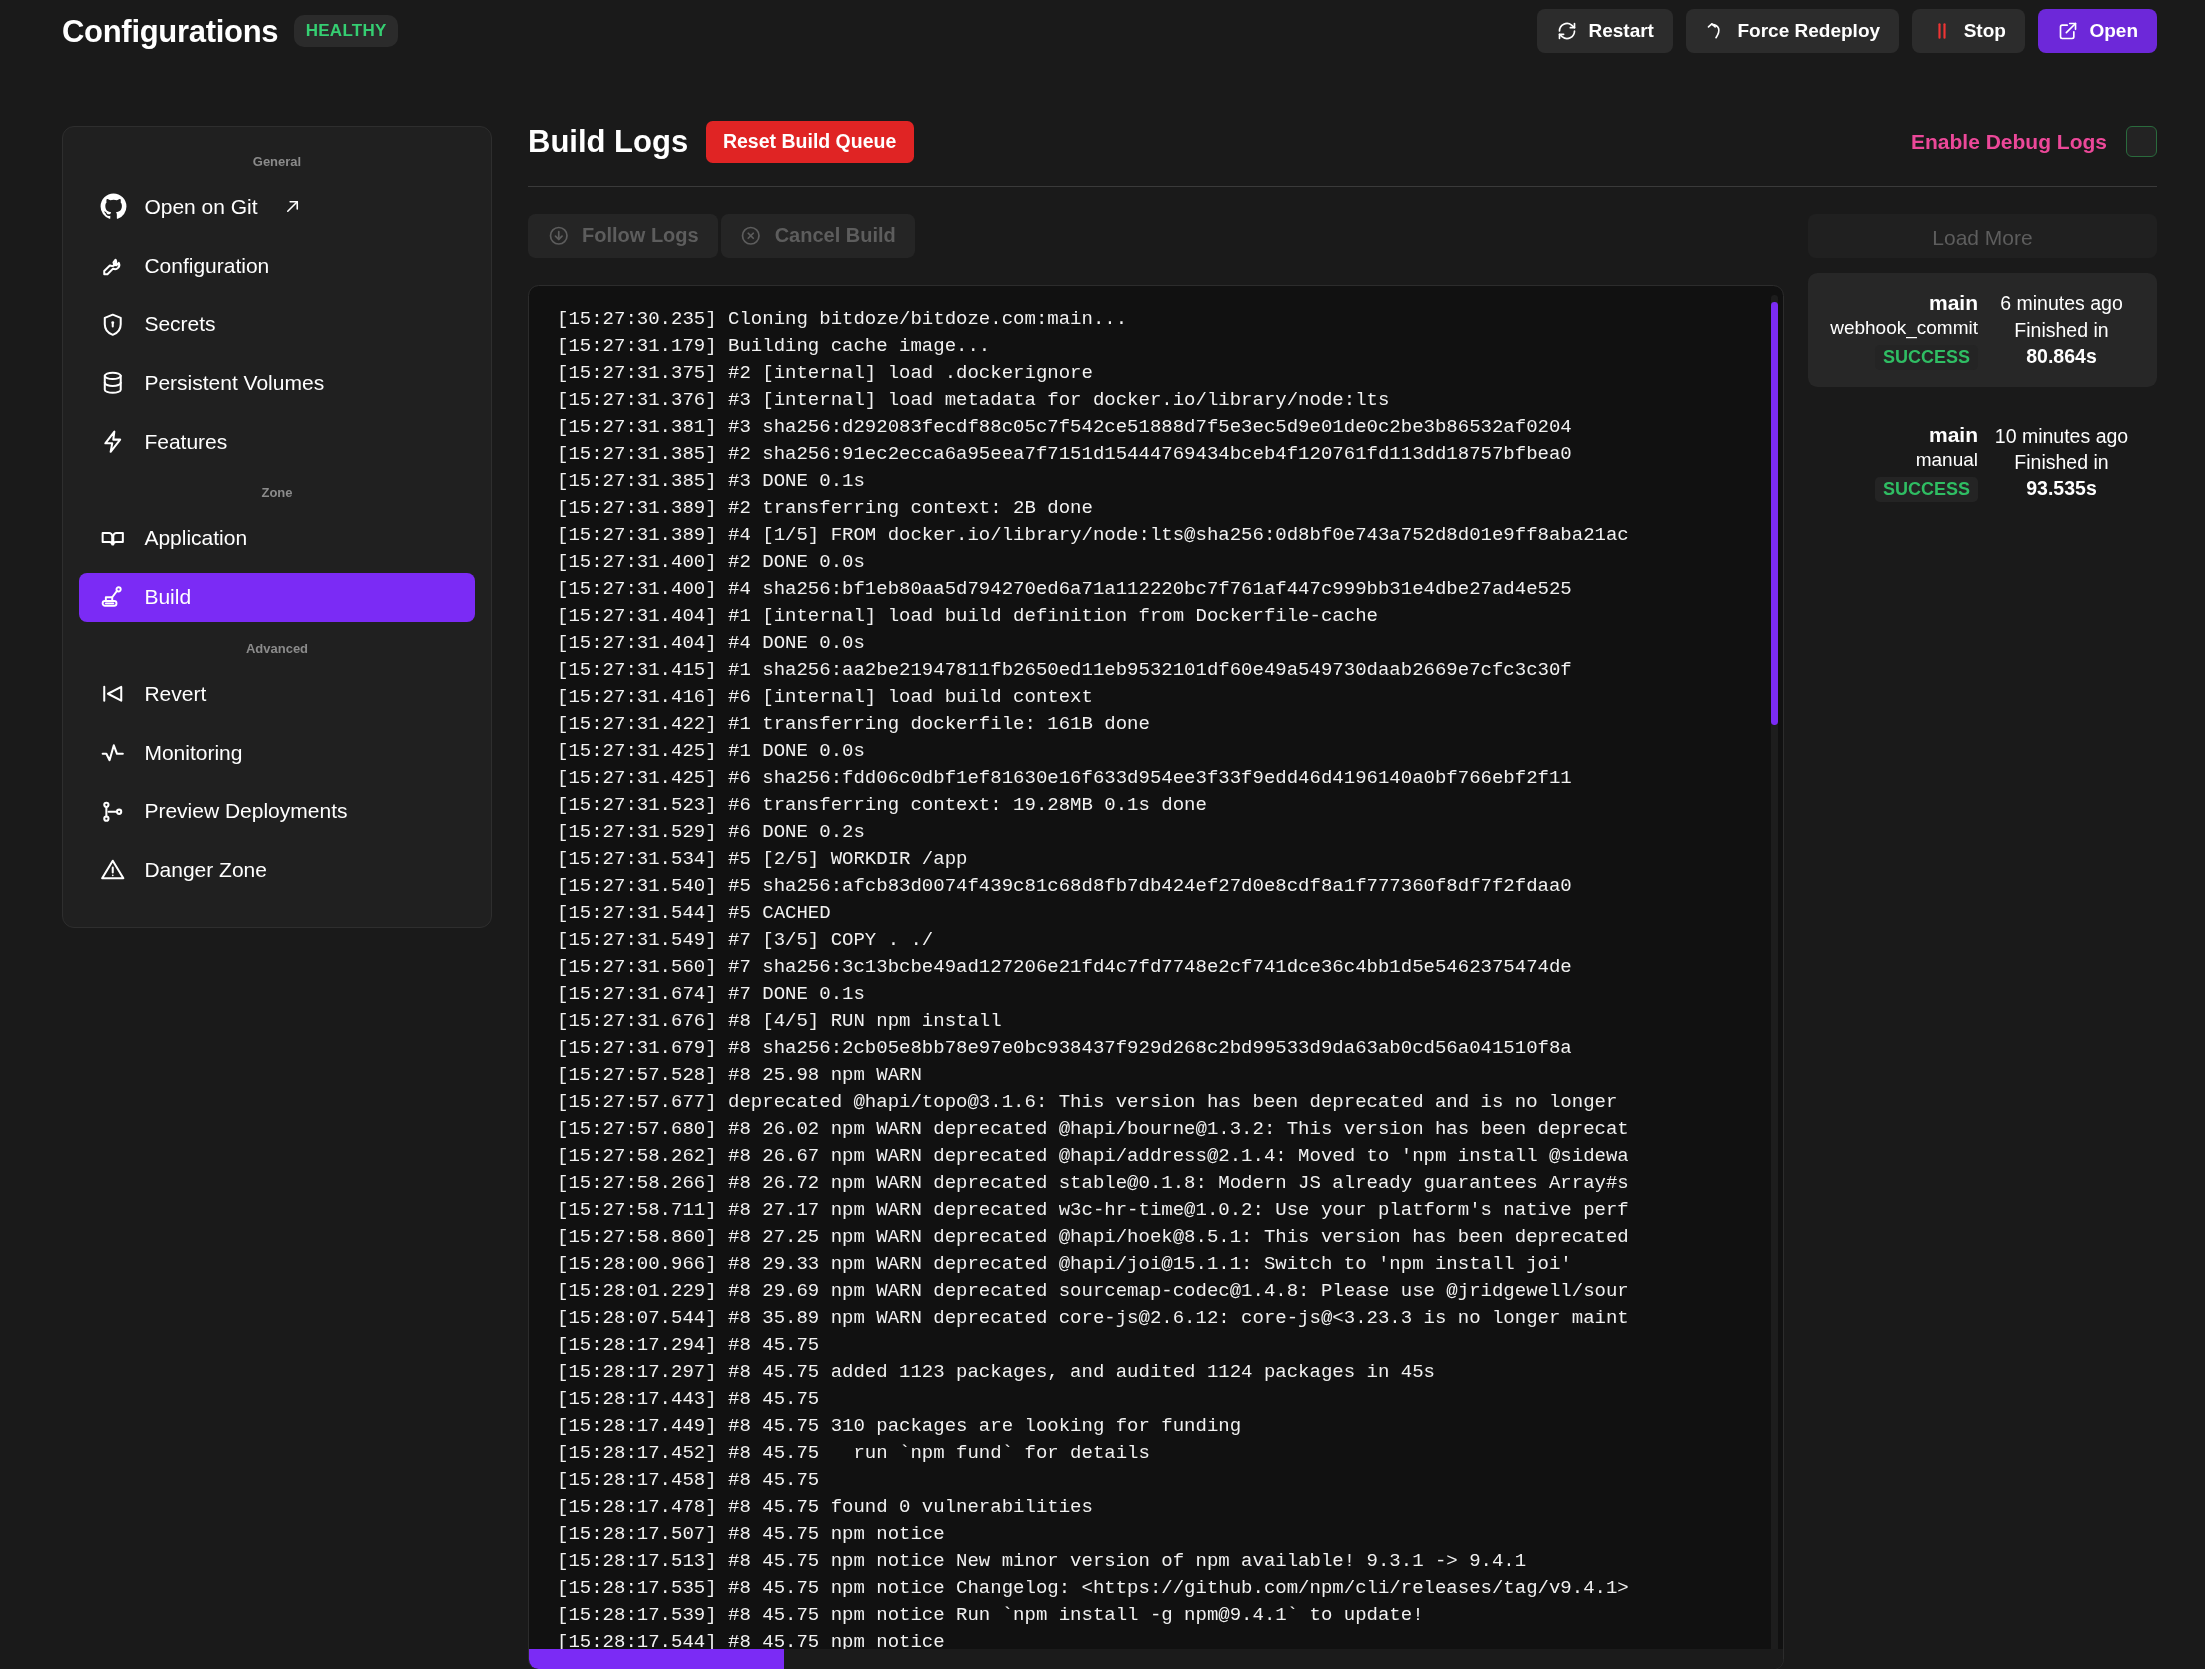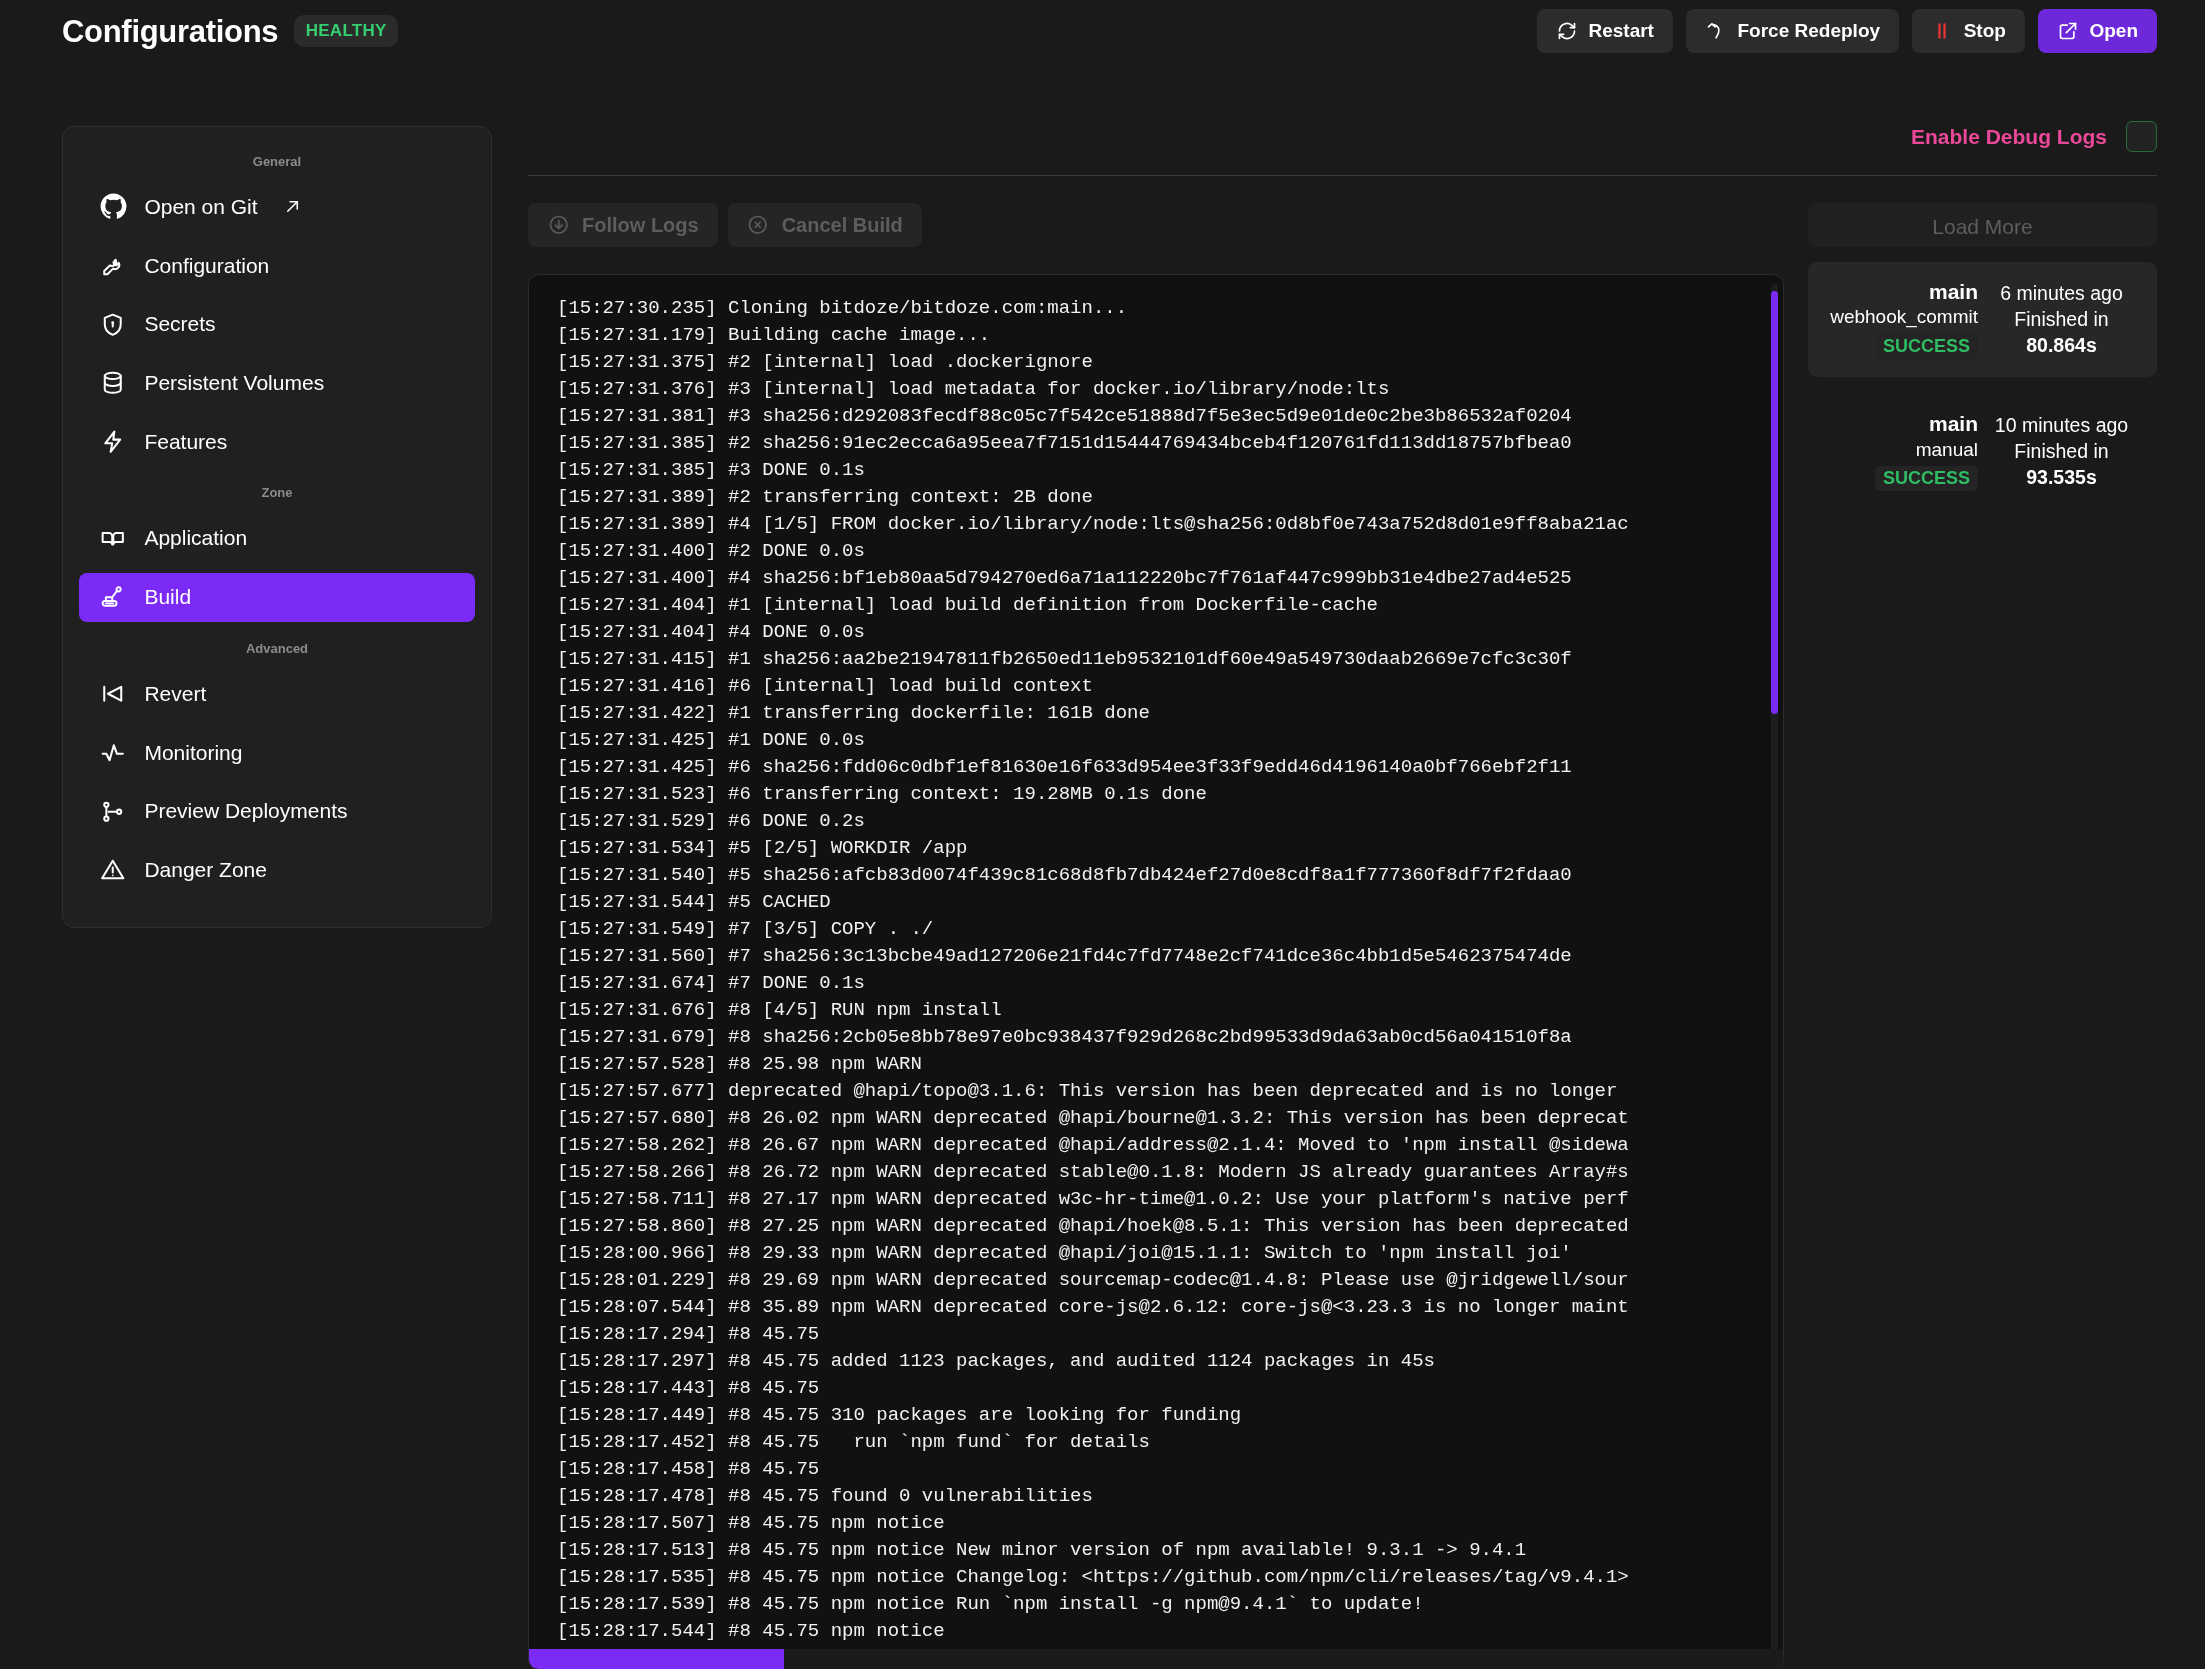--- a/index.html
+++ b/index.html
@@ -141,21 +141,21 @@
     border: 1.3px solid #2a6b3d;
     border-radius: 6px;
     background: #232323;
     cursor: pointer;
   }
 
   
   .content-row { display: flex; gap: 24px; flex: 1; min-height: 0; padding-top: 27px; }
   .logs-col { flex: 1; min-width: 0; display: flex; flex-direction: column; }
 
-  .log-toolbar { display: flex; gap: 10px; margin-bottom: 27px; }
+  .log-toolbar { display: flex; gap: 3px; margin-bottom: 27px; }
   .ghost-btn {
     display: flex;
     align-items: center;
     gap: 12px;
     background: #252525;
     border: none;
     border-radius: 7.4px;
     color: #5d5d5d;
     font-family: "Liberation Sans", sans-serif;
     font-size: 20px;
@@ -448,20 +448,24 @@
         </svg>
       </span>
       <span class="nav-label">Danger Zone</span>
     </div>
 
   </nav>
 
   <section class="main">
 
     <div class="main-head">
+      <div class="main-head-left">
+        <div class="logs-title">Build Logs</div>
+        <button class="reset-btn">Reset Build Queue</button>
+      </div>
       <div class="debug-wrap">
         <span class="debug-label">Enable Debug Logs</span>
         <span class="debug-check"></span>
       </div>
     </div>
 
     <div class="content-row">
 
       <div class="logs-col">
 

